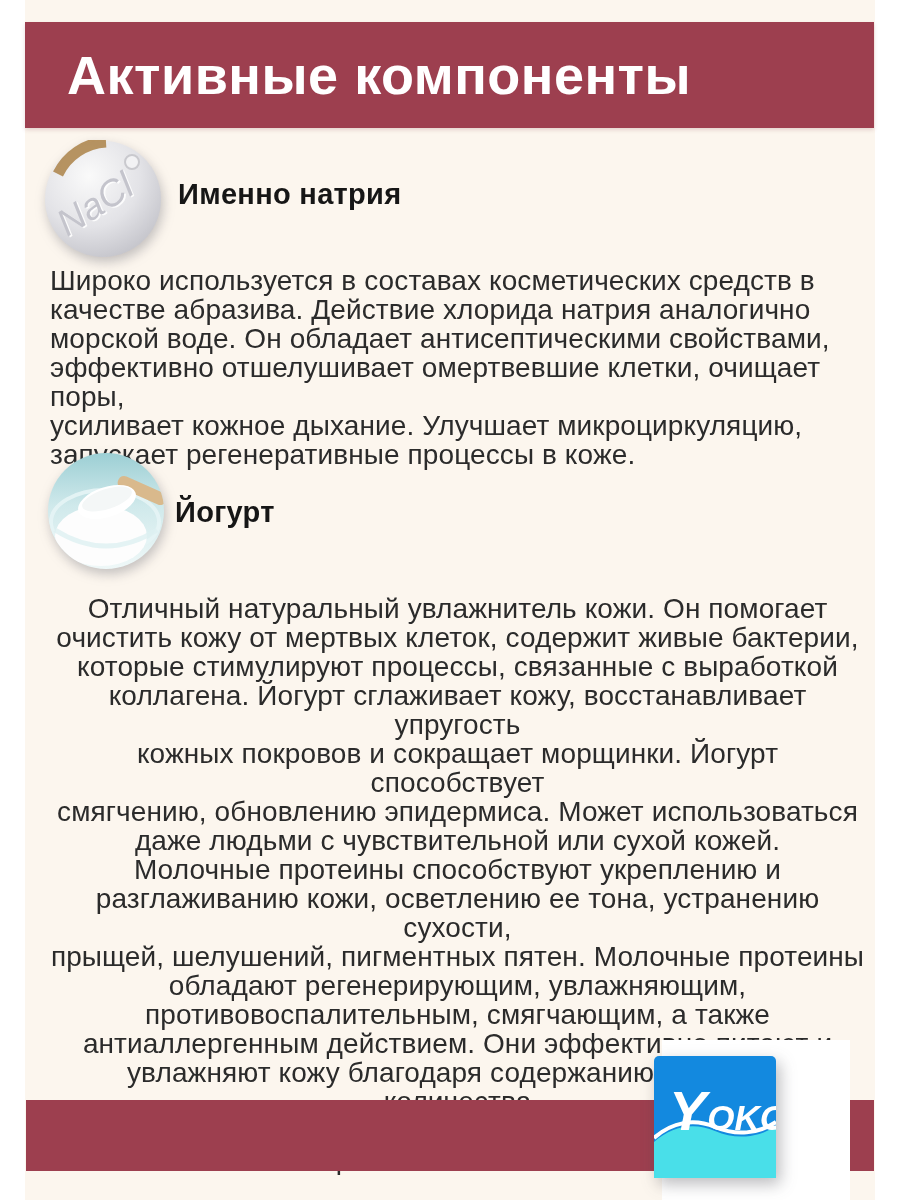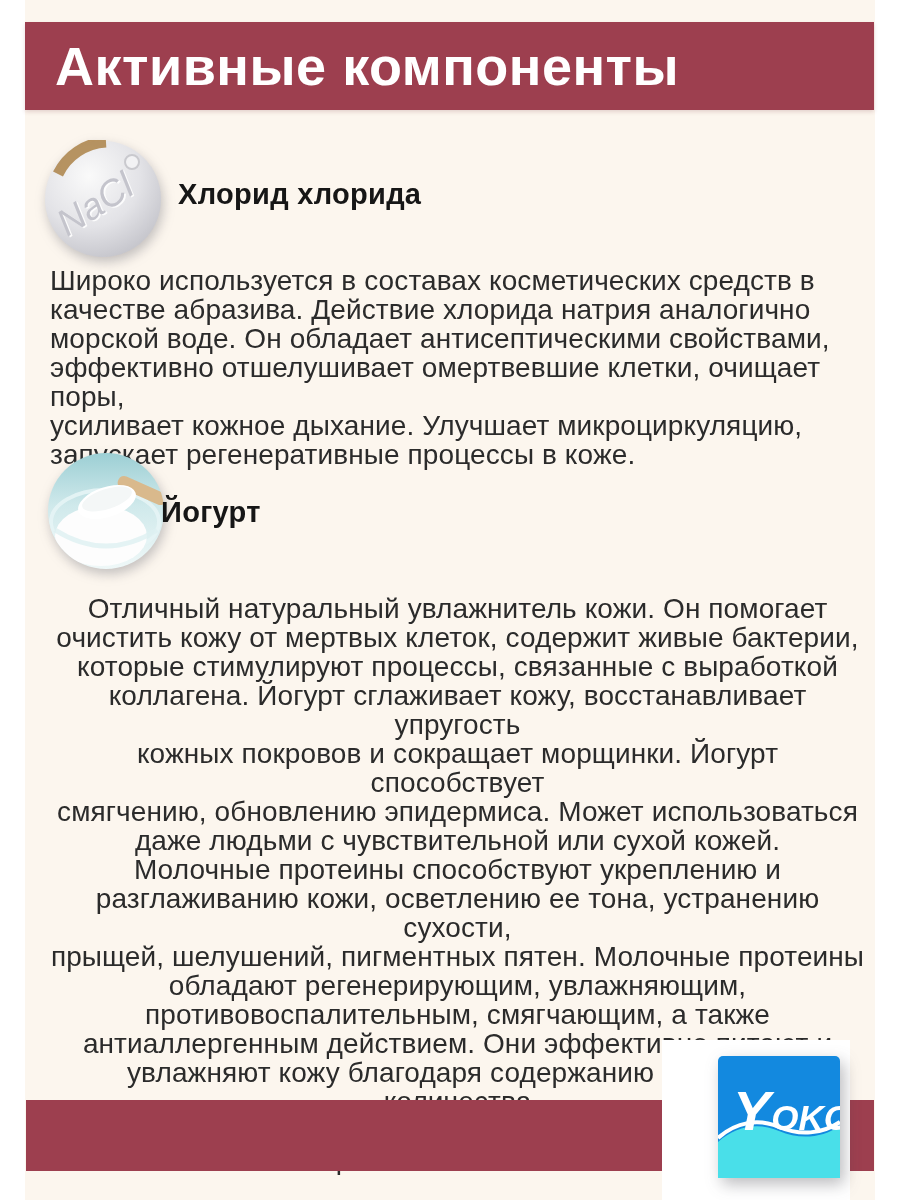--- a/index.html
+++ b/index.html
@@ -11,50 +11,50 @@
     --logo_blue:#1389DF;
     --logo_wave:#49DFE9;
   }
   *{margin:0;padding:0;box-sizing:border-box;}
   html,body{background:var(--canvas);}
   body{font-family:"Liberation Sans","DejaVu Sans",sans-serif;}
   .canvas{position:relative;width:900px;height:1200px;background:var(--canvas);overflow:hidden;}
   .content-bg{position:absolute;left:25px;top:0;width:850px;height:1200px;background:var(--page_bg);}
 
   .header-bar{
-    position:absolute;left:25px;top:22px;width:849px;height:88px;
-    background:var(--accent);display:flex;align-items:center;padding-left:30px;
+    position:absolute;left:25px;top:22px;width:849px;height:106px;
+    background:var(--accent);display:flex;align-items:center;padding-left:42px;
     box-shadow:0 2px 4px rgba(120,50,60,.18);
   }
   .header-bar h1{
     color:#fff;font-size:54px;font-weight:bold;letter-spacing:.5px;line-height:1;
     font-family:"Liberation Sans","DejaVu Sans",sans-serif;
   }
 
   .icon-circle{position:absolute;width:118px;height:118px;}
   .icon-circle svg{width:100%;height:100%;display:block;filter:drop-shadow(2px 5px 6px rgba(90,90,100,.35));}
   .icon-nacl{left:44px;top:140px;}
   .icon-yogurt{left:47px;top:452px;}
 
   .section-heading{
     position:absolute;color:var(--heading);font-weight:bold;font-size:29px;letter-spacing:.3px;
   }
   .heading-nacl{left:178px;top:178px;}
-  .heading-yogurt{left:161px;top:496px;}
+  .heading-yogurt{left:175px;top:496px;}
 
   .section-body{
     position:absolute;left:50px;width:815px;color:var(--text);
     font-size:28px;line-height:29px;white-space:pre-line;letter-spacing:.1px;
   }
   .body-nacl{top:266px;}
   .body-yogurt{top:594px;text-align:center;}
 
   .footer-bar{position:absolute;left:26px;top:1100px;width:848px;height:71px;background:var(--accent);}
   .logo-plate{position:absolute;left:662px;top:1040px;width:188px;height:160px;background:#fff;}
-  .yoko-logo{position:absolute;left:718px;top:1052px;width:122px;height:130px;
+  .yoko-logo{position:absolute;left:654px;top:1052px;width:122px;height:130px;
     filter:drop-shadow(4px 6px 8px rgba(60,60,70,.35));}
   .yoko-logo svg{width:100%;height:100%;display:block;}
 </style>
 </head>
 <body>
 
 <div class="canvas">
 
   <div class="content-bg"></div>
 
@@ -71,21 +71,21 @@
           <stop offset="100%" stop-color="#bfbfc6"></stop>
         </radialGradient>
       </defs>
       <circle cx="59" cy="59" r="58" fill="url(#saltGrad)"></circle>
       <path d="M14,34 A57,57 0 0 1 62,2" stroke="#AC8348" stroke-width="11" fill="none" opacity="0.85"></path>
       <circle cx="88" cy="22" r="7" fill="#f2f2f4" stroke="#c9c9ce" stroke-width="2"></circle>
       <text transform="rotate(-33 59 64)" x="12" y="74" font-size="37" font-style="italic" fill="#ffffff" opacity="0.9">NaCl</text>
       <text transform="rotate(-33 59 62)" x="10" y="72" font-size="37" font-style="italic" fill="#c4c4cc">NaCl</text>
     </svg>
   </div>
-  <h2 class="section-heading heading-nacl">Хлорид хлорида</h2>
+  <h2 class="section-heading heading-nacl">Именно натрия</h2>
   <p class="section-body body-nacl">Широко используется в составах косметических средств в
 качестве абразива. Действие хлорида натрия аналогично
 морской воде. Он обладает антисептическими свойствами,
 эффективно отшелушивает омертвевшие клетки, очищает поры,
 усиливает кожное дыхание. Улучшает микроциркуляцию,
 запускает регенеративные процессы в коже.</p>
 
   <div class="icon-circle icon-yogurt">
     <svg viewBox="0 0 118 118">
       <defs>

